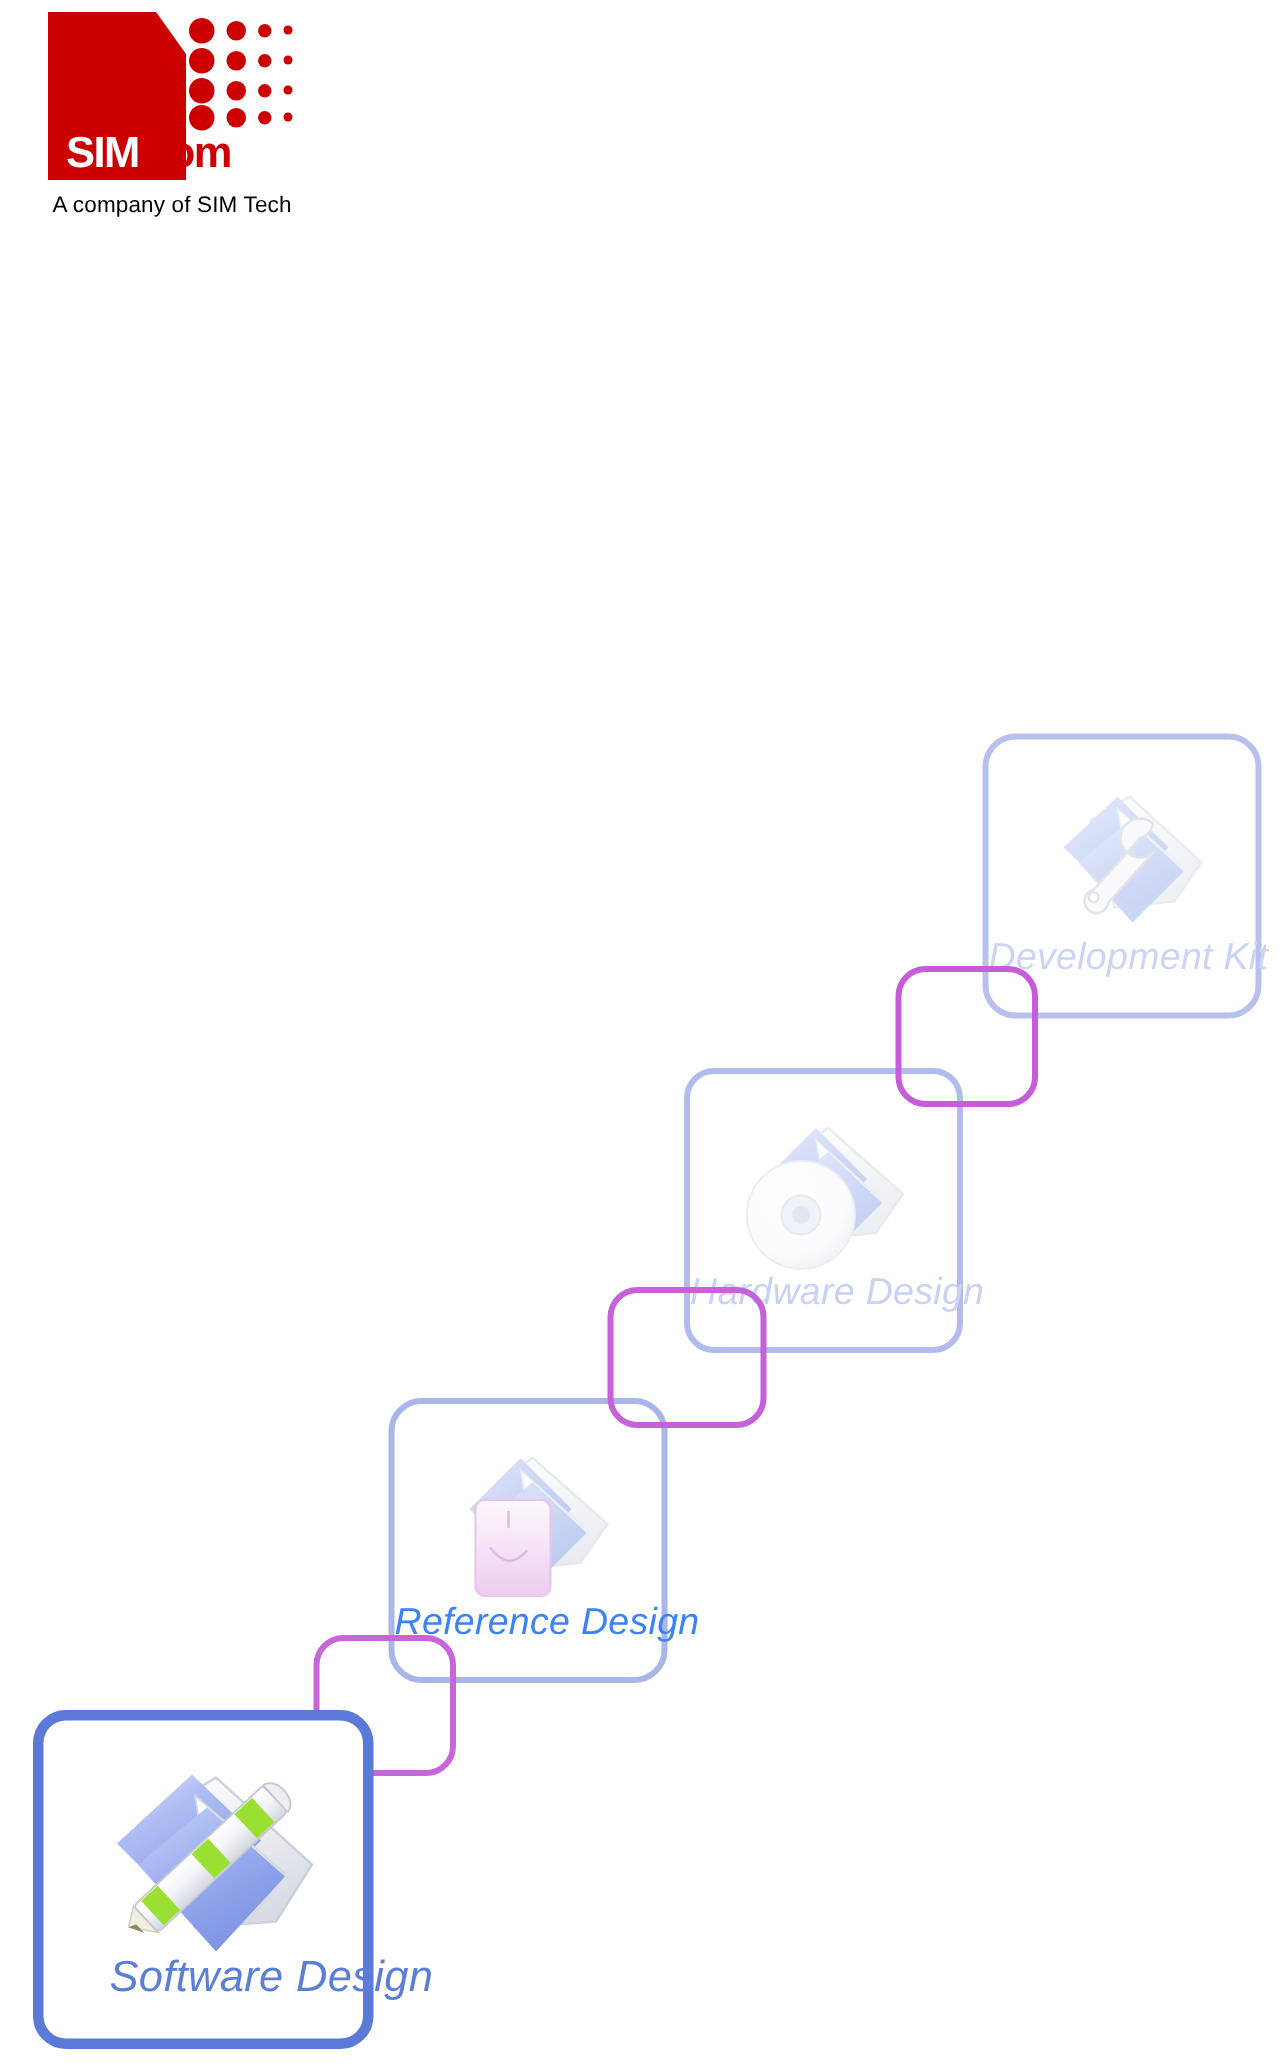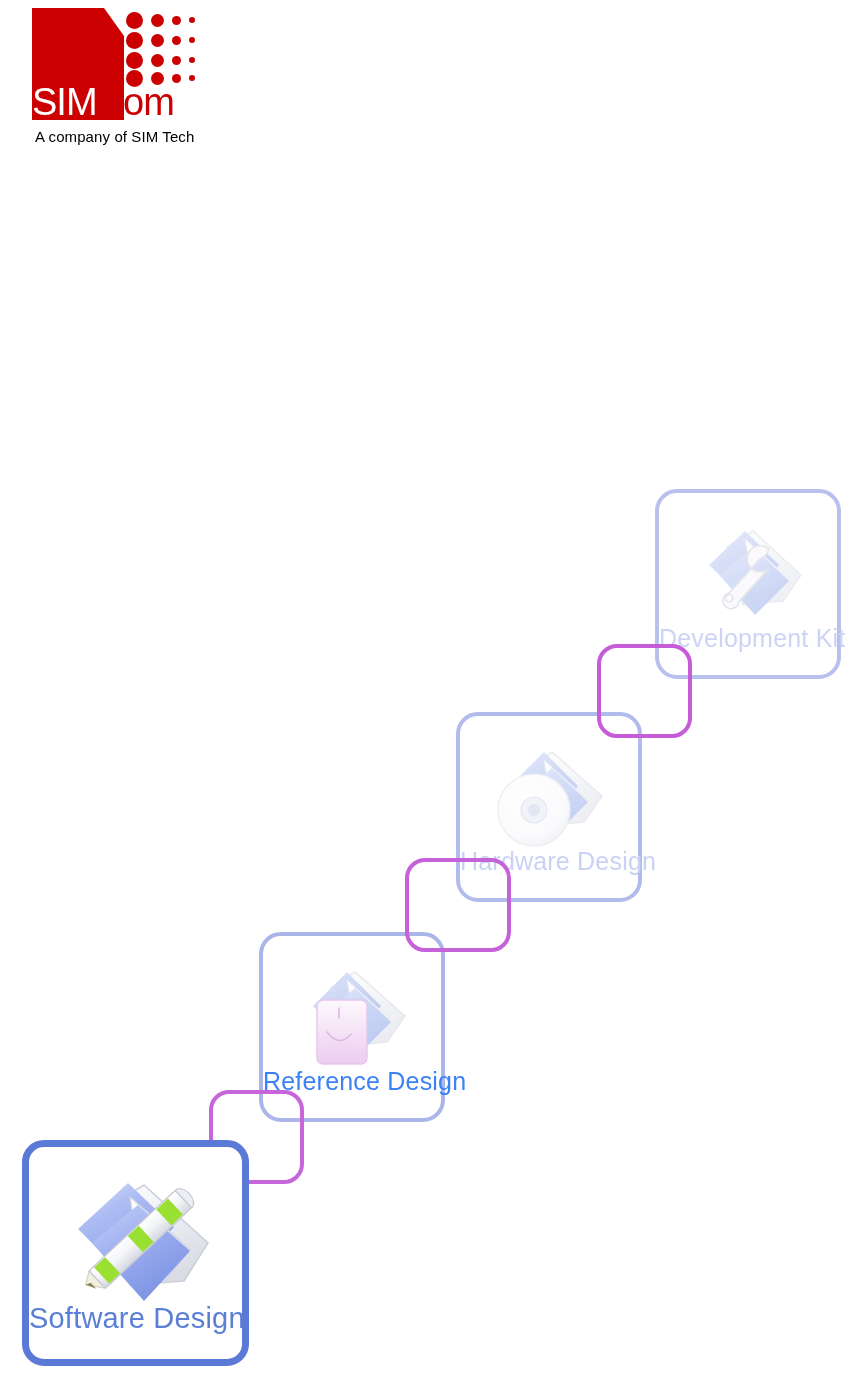--- a/index.html
+++ b/index.html
@@ -44,26 +44,26 @@
     width: 78px;
     height: 72px;
   }
   #logo-dots .dot {
     position: absolute;
     background: #CC0000;
     border-radius: 50%;
   }
   #logo-wordmark {
     position: absolute;
-    left: 0px;
+    left: 12px;
     top: 74px;
     width: 185px;
     height: 40px;
-    font-size: 38px;
-    font-weight: normal;
+    font-size: 29px;
+    font-weight: bold;
     letter-spacing: -1px;
     line-height: 40px;
     white-space: nowrap;
   }
   #logo-wordmark .sim {
     color: #ffffff;
     font-family: "Liberation Sans", sans-serif;
   }
   #logo-wordmark .com {
     color: #CC0000;
@@ -93,20 +93,21 @@
     top: 26px;
     width: 130px;
     height: 120px;
   }
   .card-label {
     position: absolute;
     left: 0;
     right: 0;
     bottom: 22px;
     text-align: center;
+    font-style: italic;
     font-size: 25px;
     letter-spacing: 0.2px;
     white-space: nowrap;
   }
 
   
   .card.ghost {
     border: 4px solid #aab6ea;
   }
   .card.ghost .card-label { color: #3b82f6; }
@@ -119,20 +120,21 @@
   .card.ghost.dim3 .card-icon { opacity: 0.5; }
 
   
   .card.active {
     border: 7px solid #5b7ad8;
   }
   .card.active .card-label {
     color: #5b7fd6;
     font-size: 29px;
     bottom: 24px;
+    padding-left: 44px;
   }
   .card.active .card-icon {
     width: 168px;
     height: 152px;
     top: 30px;
   }
 
   
   .connector {
     position: absolute;
@@ -209,21 +211,21 @@
 
         <g transform="rotate(42 66 58)">
           <path d="M62 24 a13 13 0 1 0 13 13 l0 46 a8 8 0 1 1 -13 0 l0 -46 a13 13 0 0 0 0 -13 z" fill="#f6f7fa" stroke="#c9ccd6" stroke-width="1.6"></path>
           <circle cx="65.5" cy="87" r="3.4" fill="#ffffff" stroke="#c2c6d2" stroke-width="1.3"></circle>
         </g>
       </svg>
     </div>
     <div class="card-label">Development Kit</div>
   </div>
 
-  <div class="card ghost dim2 layer-card-ghost" style="left:456px; top:712px; width:186px; height:190px;">
+  <div class="card ghost dim2 layer-card-ghost" style="left:456px; top:712px; width:186px; height:190px;border-radius:20px;">
     <div class="card-icon">
       <svg viewBox="0 0 130 120" width="130" height="120">
         <defs>
           <linearGradient id="hwBlue" x1="0" y1="0" x2="0.6" y2="1">
             <stop offset="0%" stop-color="#cfd9f7"></stop>
             <stop offset="55%" stop-color="#a8baf0"></stop>
             <stop offset="100%" stop-color="#8ea5e8"></stop>
           </linearGradient>
           <linearGradient id="hwWhite" x1="0" y1="0" x2="0.5" y2="1">
             <stop offset="0%" stop-color="#ffffff"></stop>

